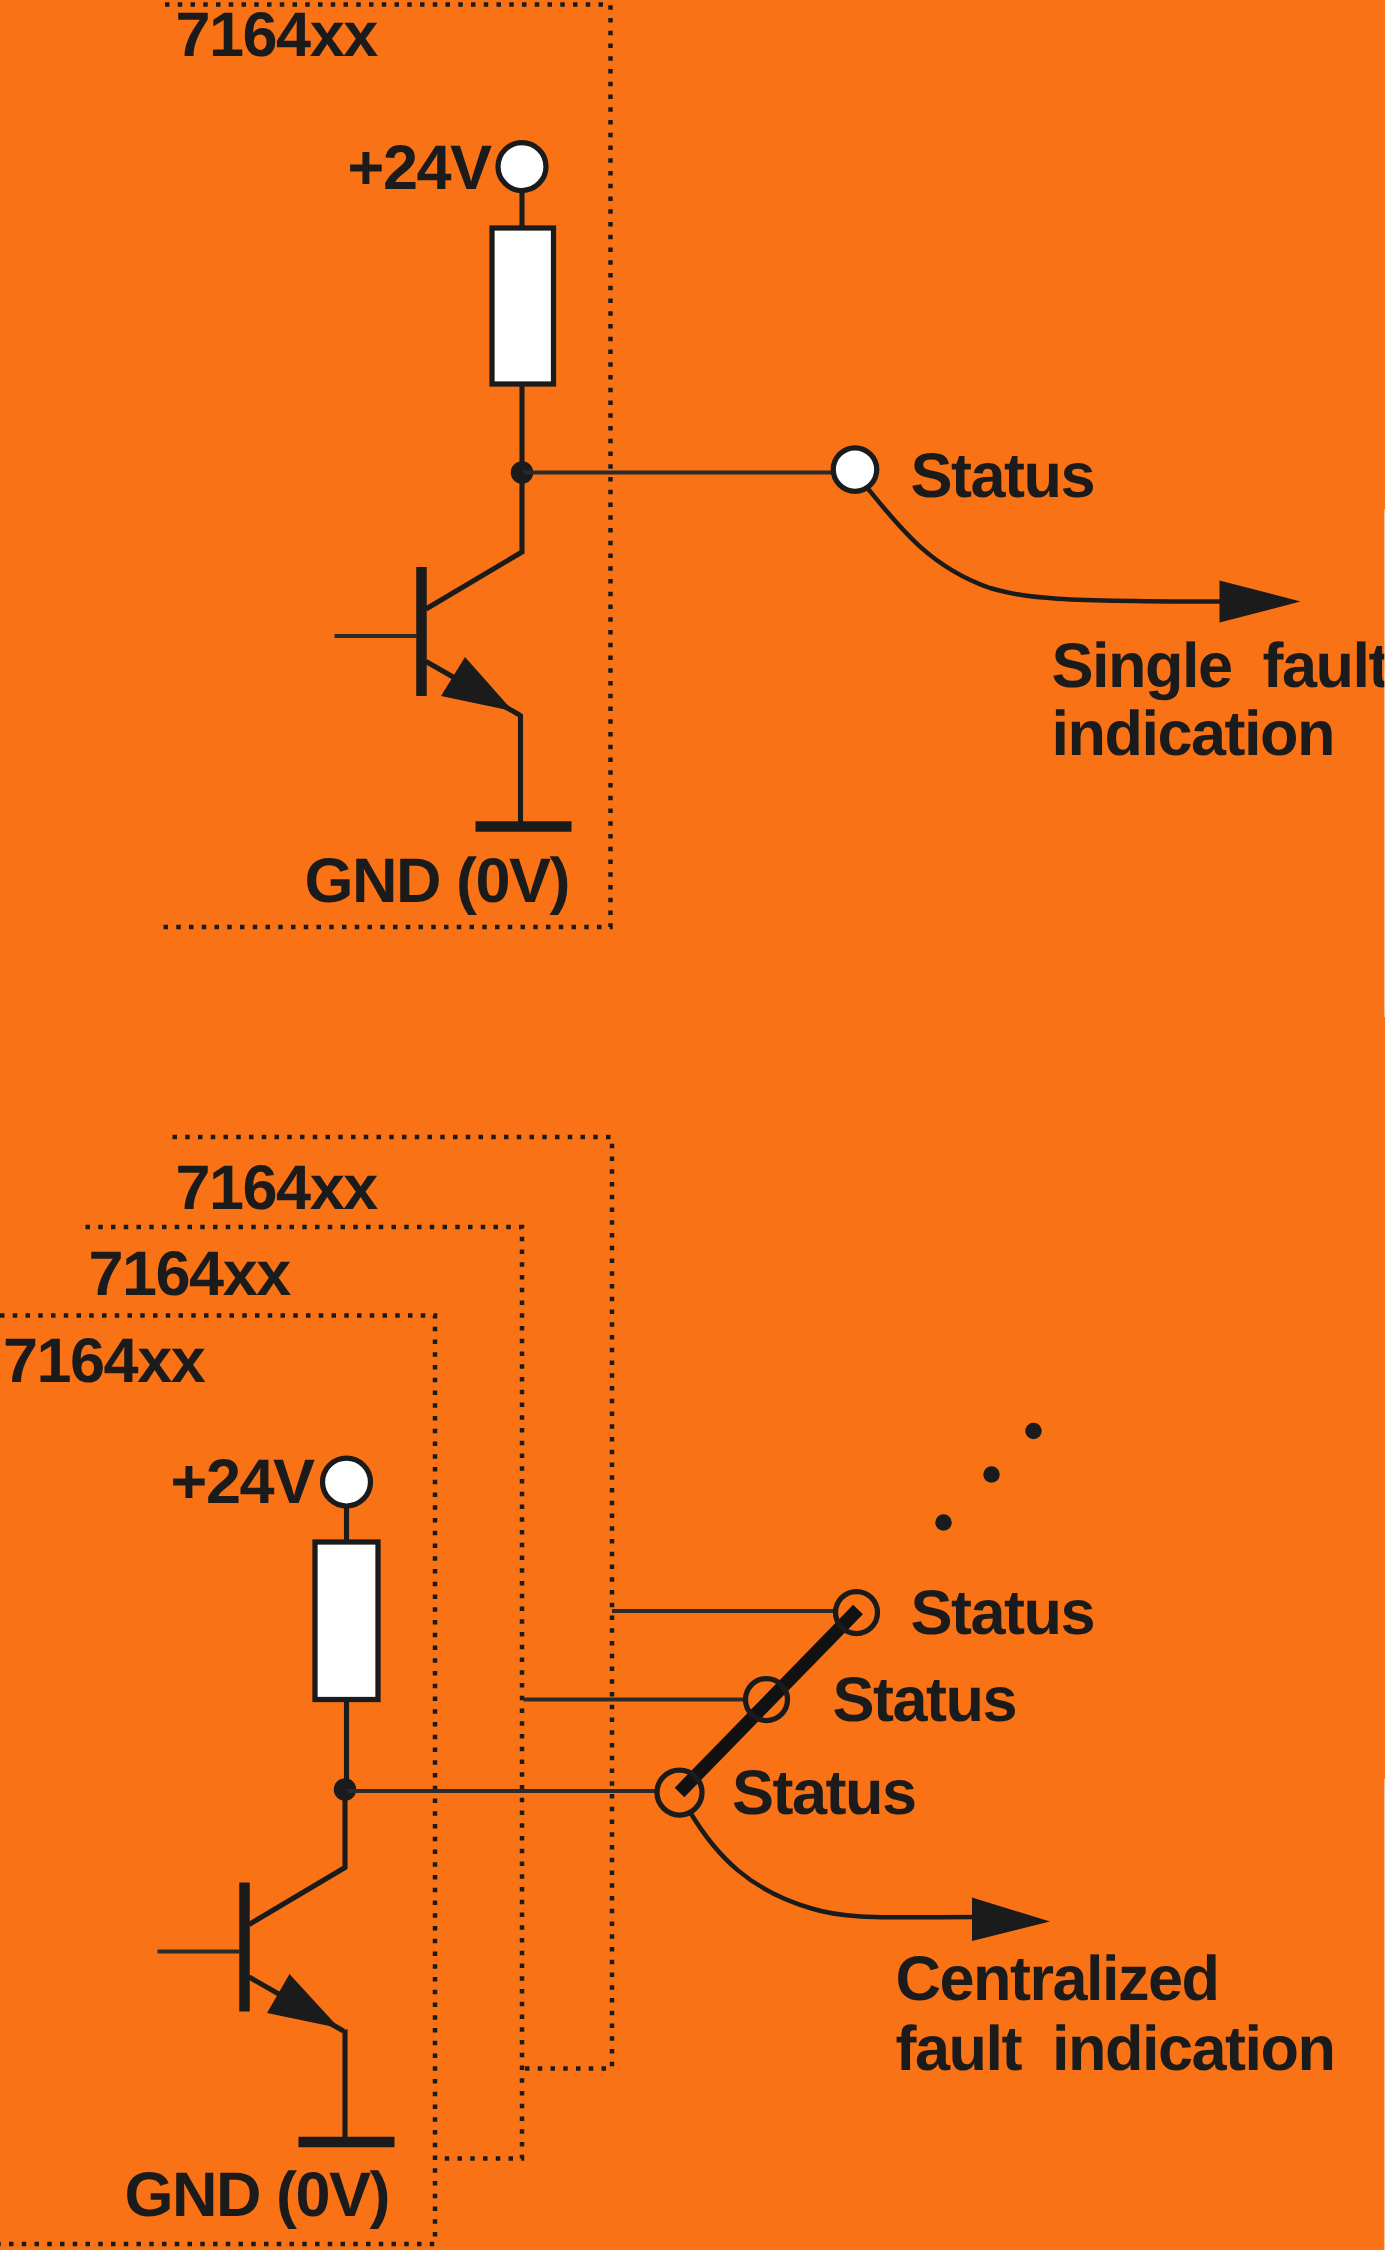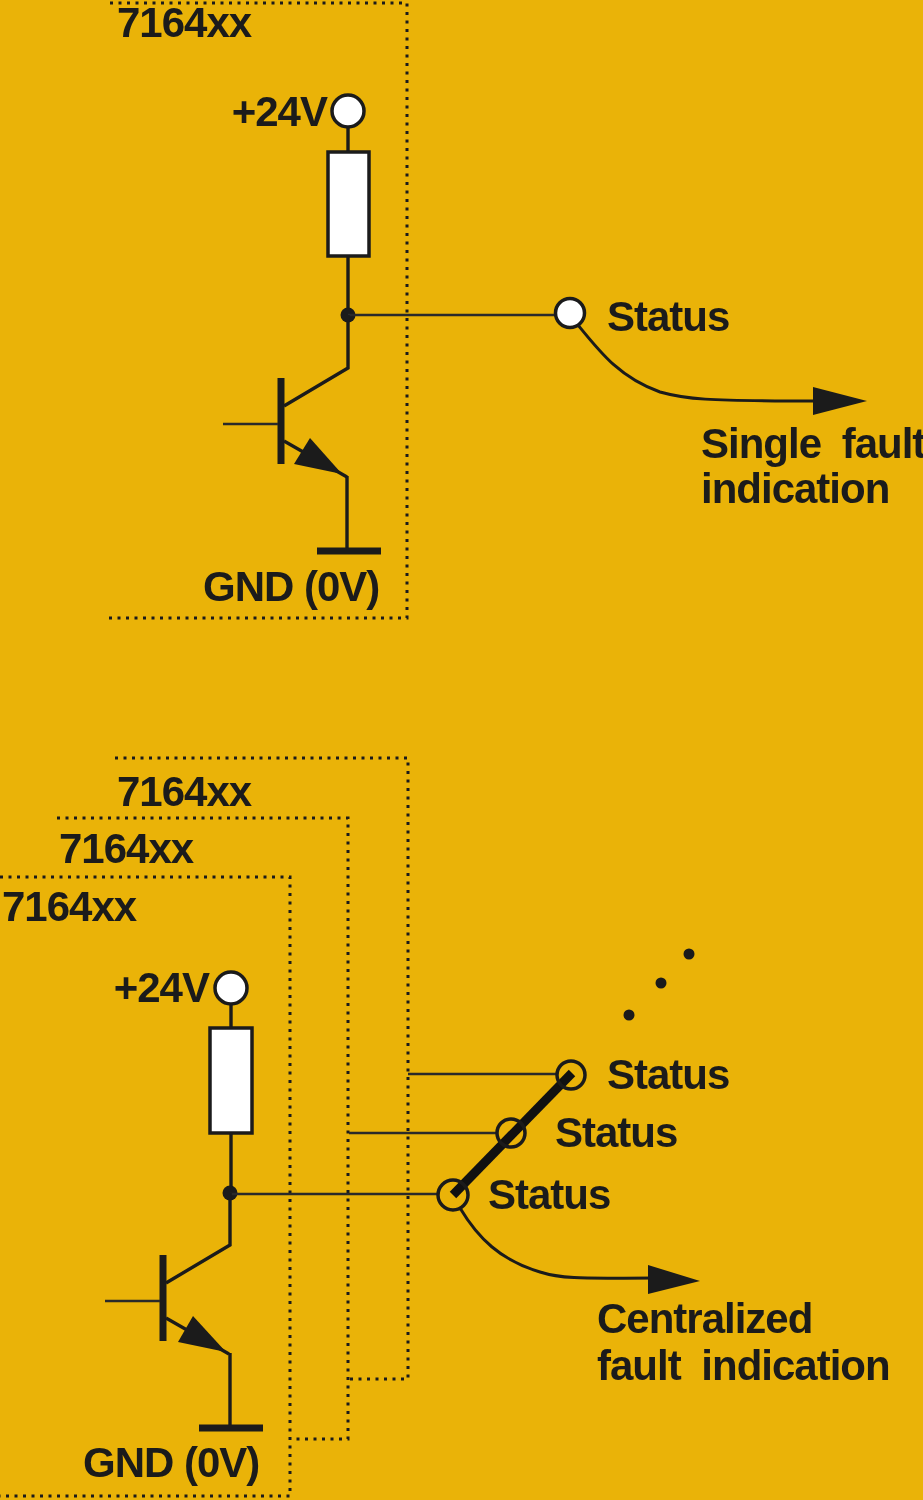--- a/index.html
+++ b/index.html
@@ -1,16 +1,16 @@
 <!DOCTYPE html>
 <html><head>
 <meta charset="utf-8">
 <style>
   html,body{margin:0;padding:0;background:#ffffff;}
-  #stage{position:relative;width:923px;height:1500px;background:#eab308;overflow:hidden;}
+  #stage{position:relative;width:923px;height:1500px;background:#f97316;overflow:hidden;}
   svg{position:absolute;left:0;top:0;}
   text{
     font-family:"Liberation Sans", sans-serif;
     font-weight:bold;
     font-size:42px;
     letter-spacing:-1px;
     fill:#1b1b1b;
   }
   .annot{word-spacing:10px;}
   .wire{stroke:#2a2a2a;stroke-width:2.6;fill:none;}

